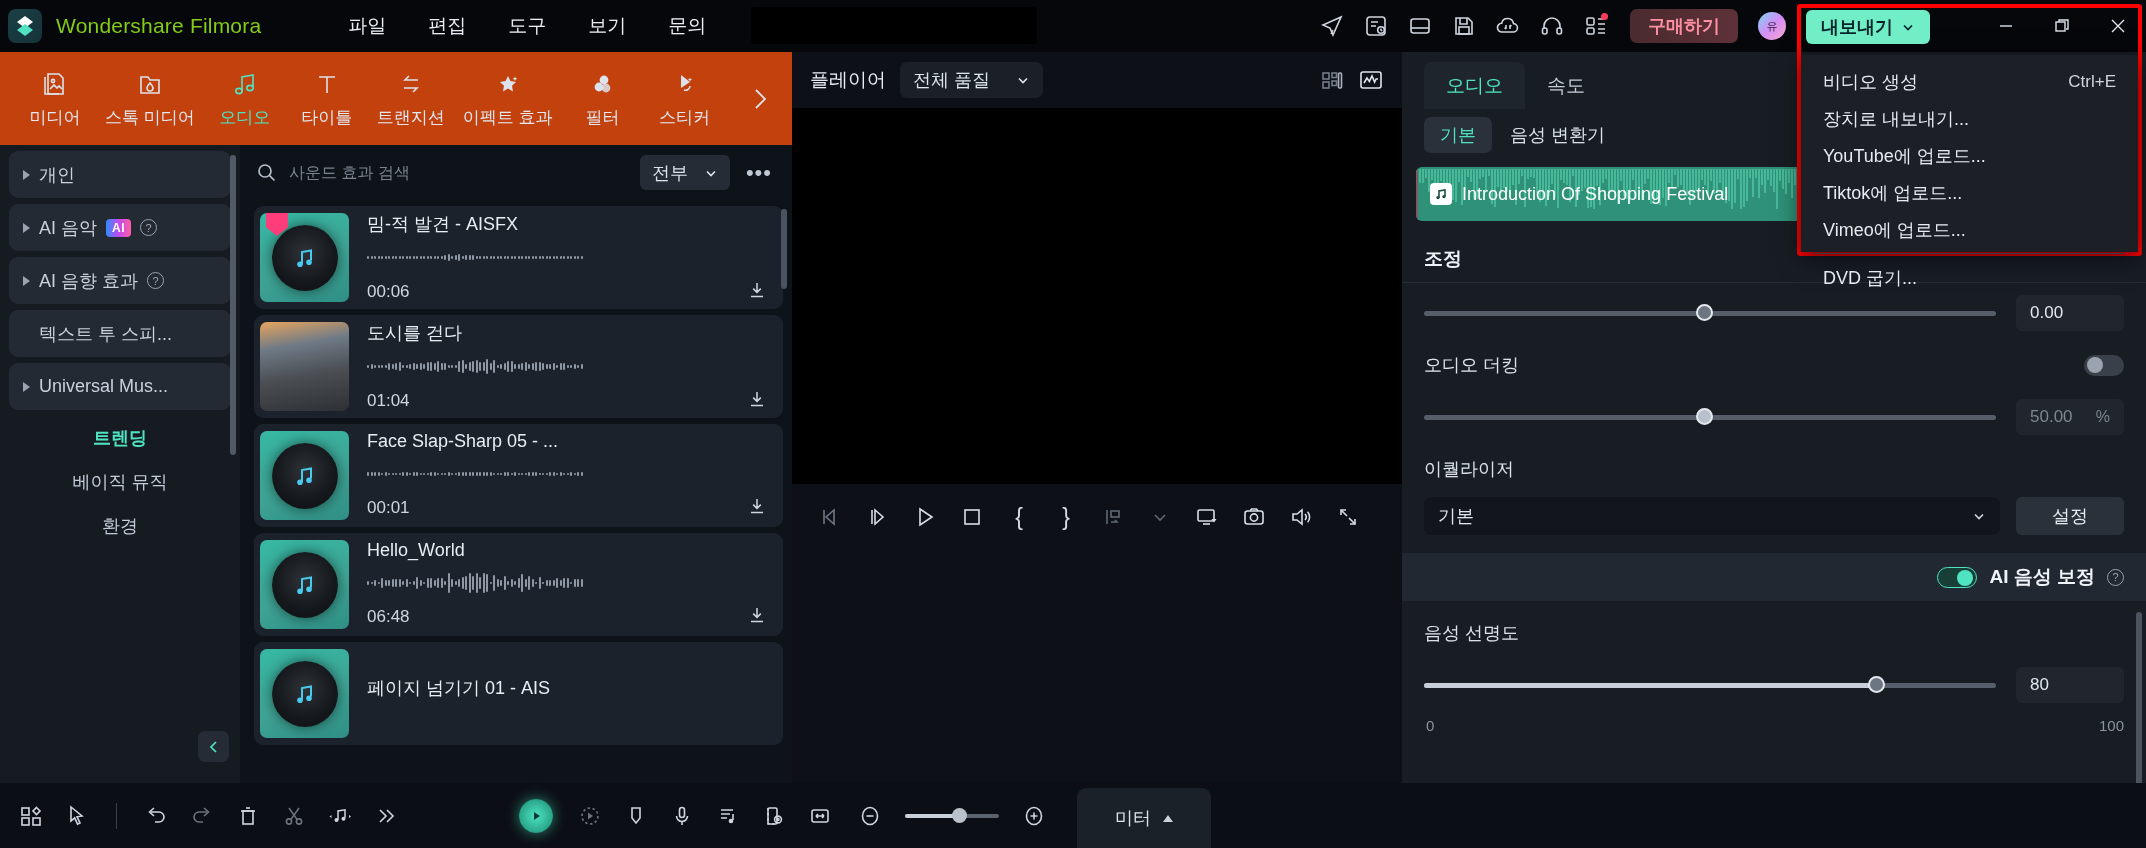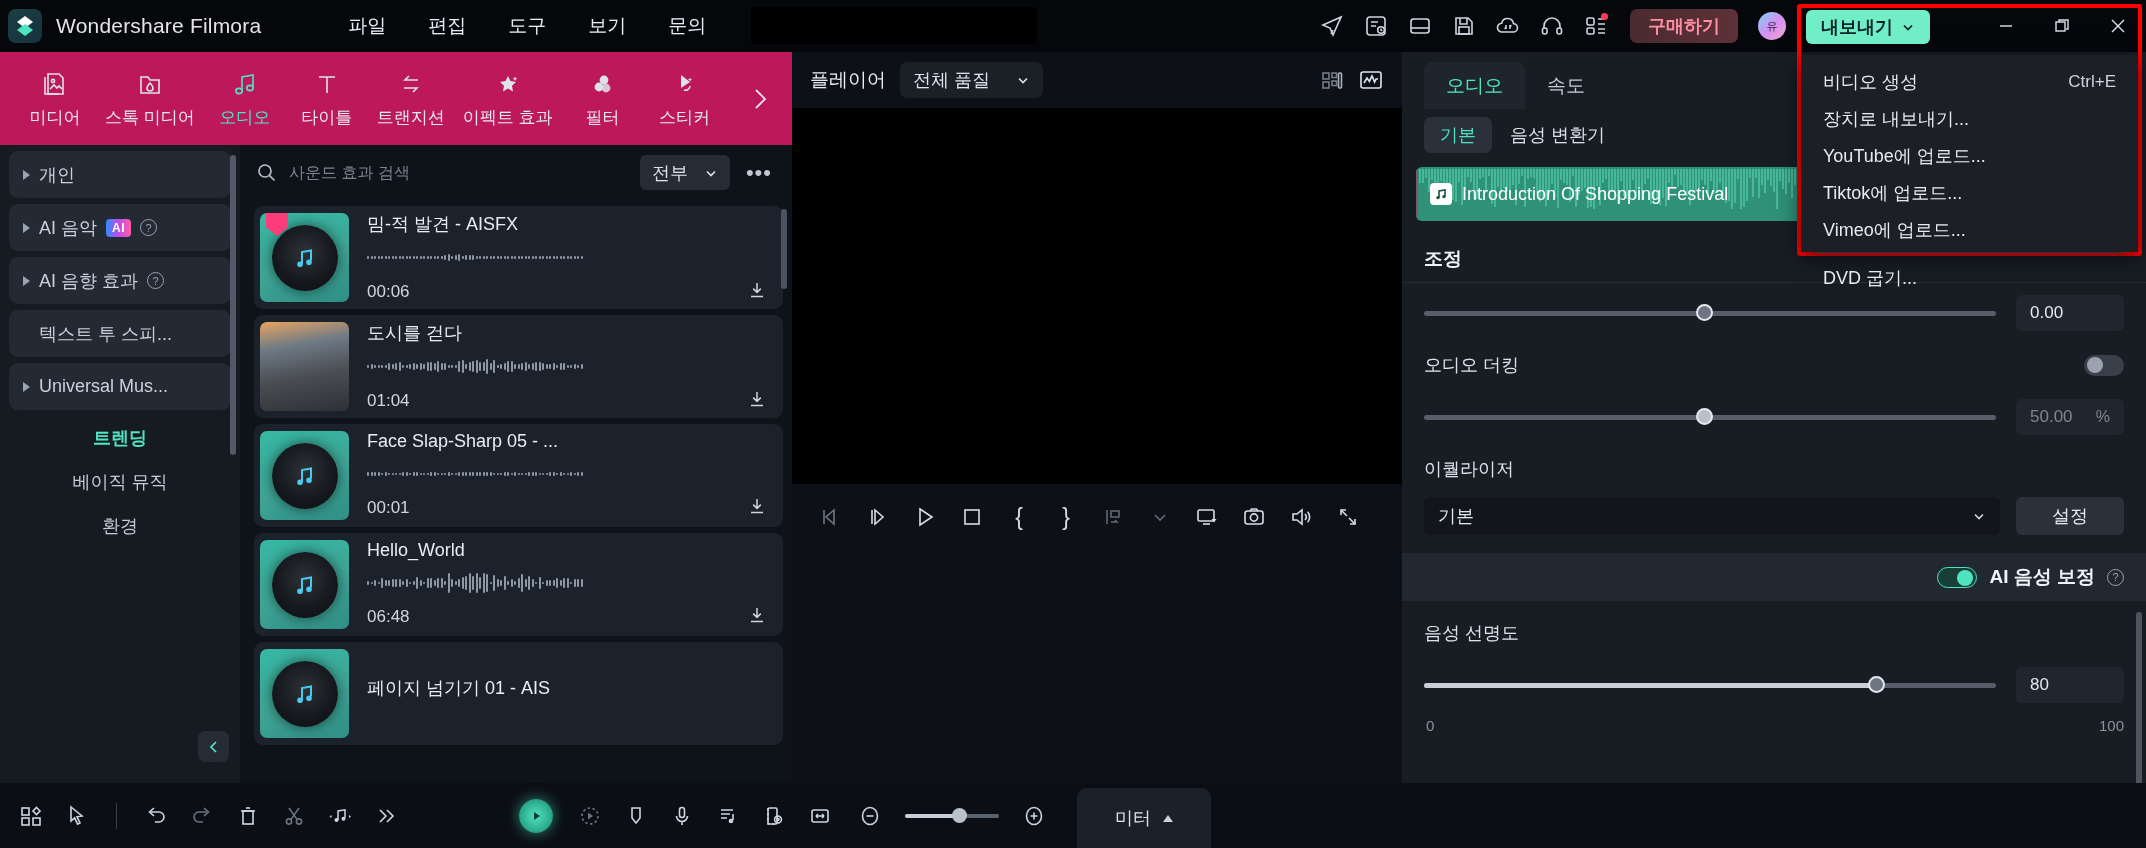--- a/index.html
+++ b/index.html
@@ -16,21 +16,21 @@
   .titlebar {
     position: absolute; left: 0; top: 0; width: 2146px; height: 52px;
     background: #05070b; display: flex; align-items: center;
   }
   .logo-box {
     width: 34px; height: 34px; margin-left: 8px; border-radius: 8px;
     background: linear-gradient(135deg,#1b3f46,#15323a);
     display: flex; align-items: center; justify-content: center;
   }
   .brand {
-    margin-left: 14px; font-size: 21px; color: #e5e5e5; letter-spacing: .2px;
+    margin-left: 14px; font-size: 21px; color: #84cc16; letter-spacing: .2px;
     white-space: nowrap;
   }
   .menu { display: flex; margin-left: 66px; }
   .menu-item {
     font-size: 19px; color: #e9eef5; padding: 6px 21px; border-radius: 5px;
     cursor: default; white-space: nowrap;
   }
   .title-input {
     position: absolute; left: 751px; top: 7px; width: 286px; height: 37px;
     background: #000; border: none; border-radius: 4px;
@@ -92,21 +92,21 @@
     height: 37px; display: flex; align-items: center; padding: 0 22px;
     font-size: 18px; color: #e6eaf1; cursor: pointer; white-space: nowrap;
   }
   .em-item.disabled { color: #6b7280; cursor: default; }
   .em-shortcut { margin-left: auto; font-size: 17px; color: #cdd3dc; }
   .em-sep { height: 1px; background: #343943; margin: 5px 14px; }
 
   
   .tabstrip {
     position: absolute; left: 0; top: 52px; width: 792px; height: 93px;
-    background: #be185d; display: flex; align-items: center;
+    background: #c2410c; display: flex; align-items: center;
   }
   .tab {
     min-width: 82px; height: 76px; display: flex; flex-direction: column;
     align-items: center; justify-content: center; gap: 7px; cursor: pointer;
     padding: 0 9px; border-radius: 6px;
   }
   .tab:first-child { margin-left: 14px; }
   .tab svg { stroke: #dde3ec; fill: none; stroke-width: 1.6; }
   .tab .lbl { font-size: 17px; color: #e4e9f1; white-space: nowrap; }
   .tab.active svg { stroke: #4fe3c1; }

